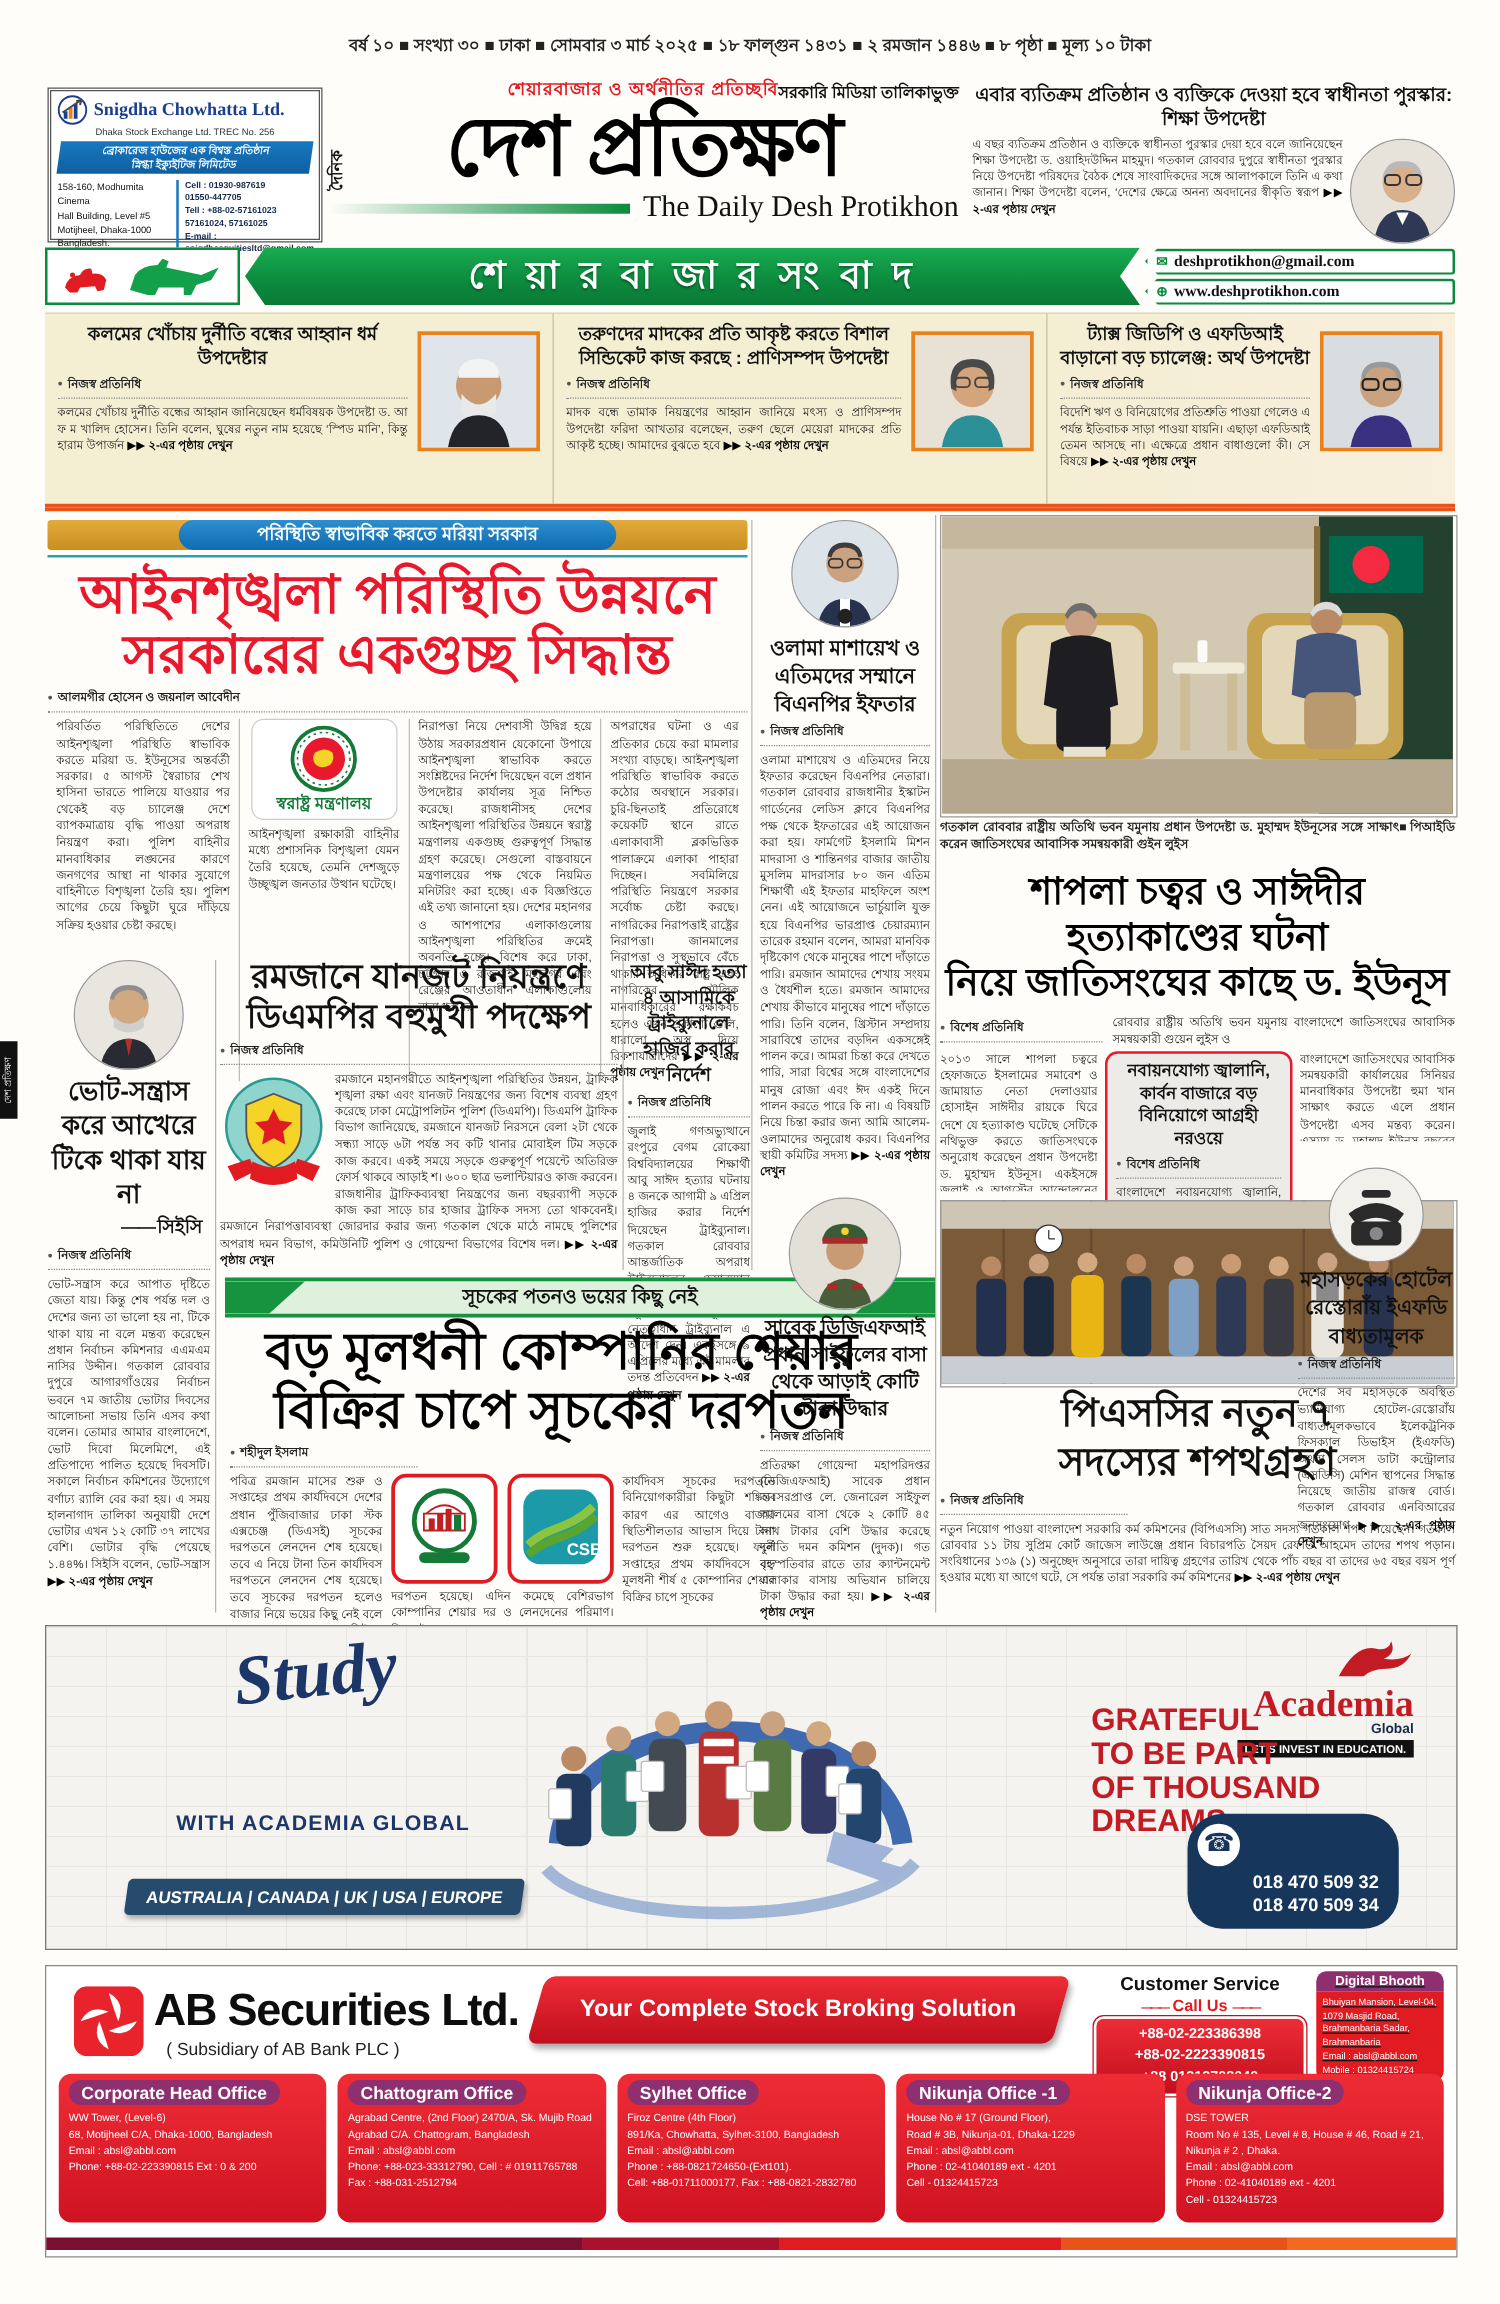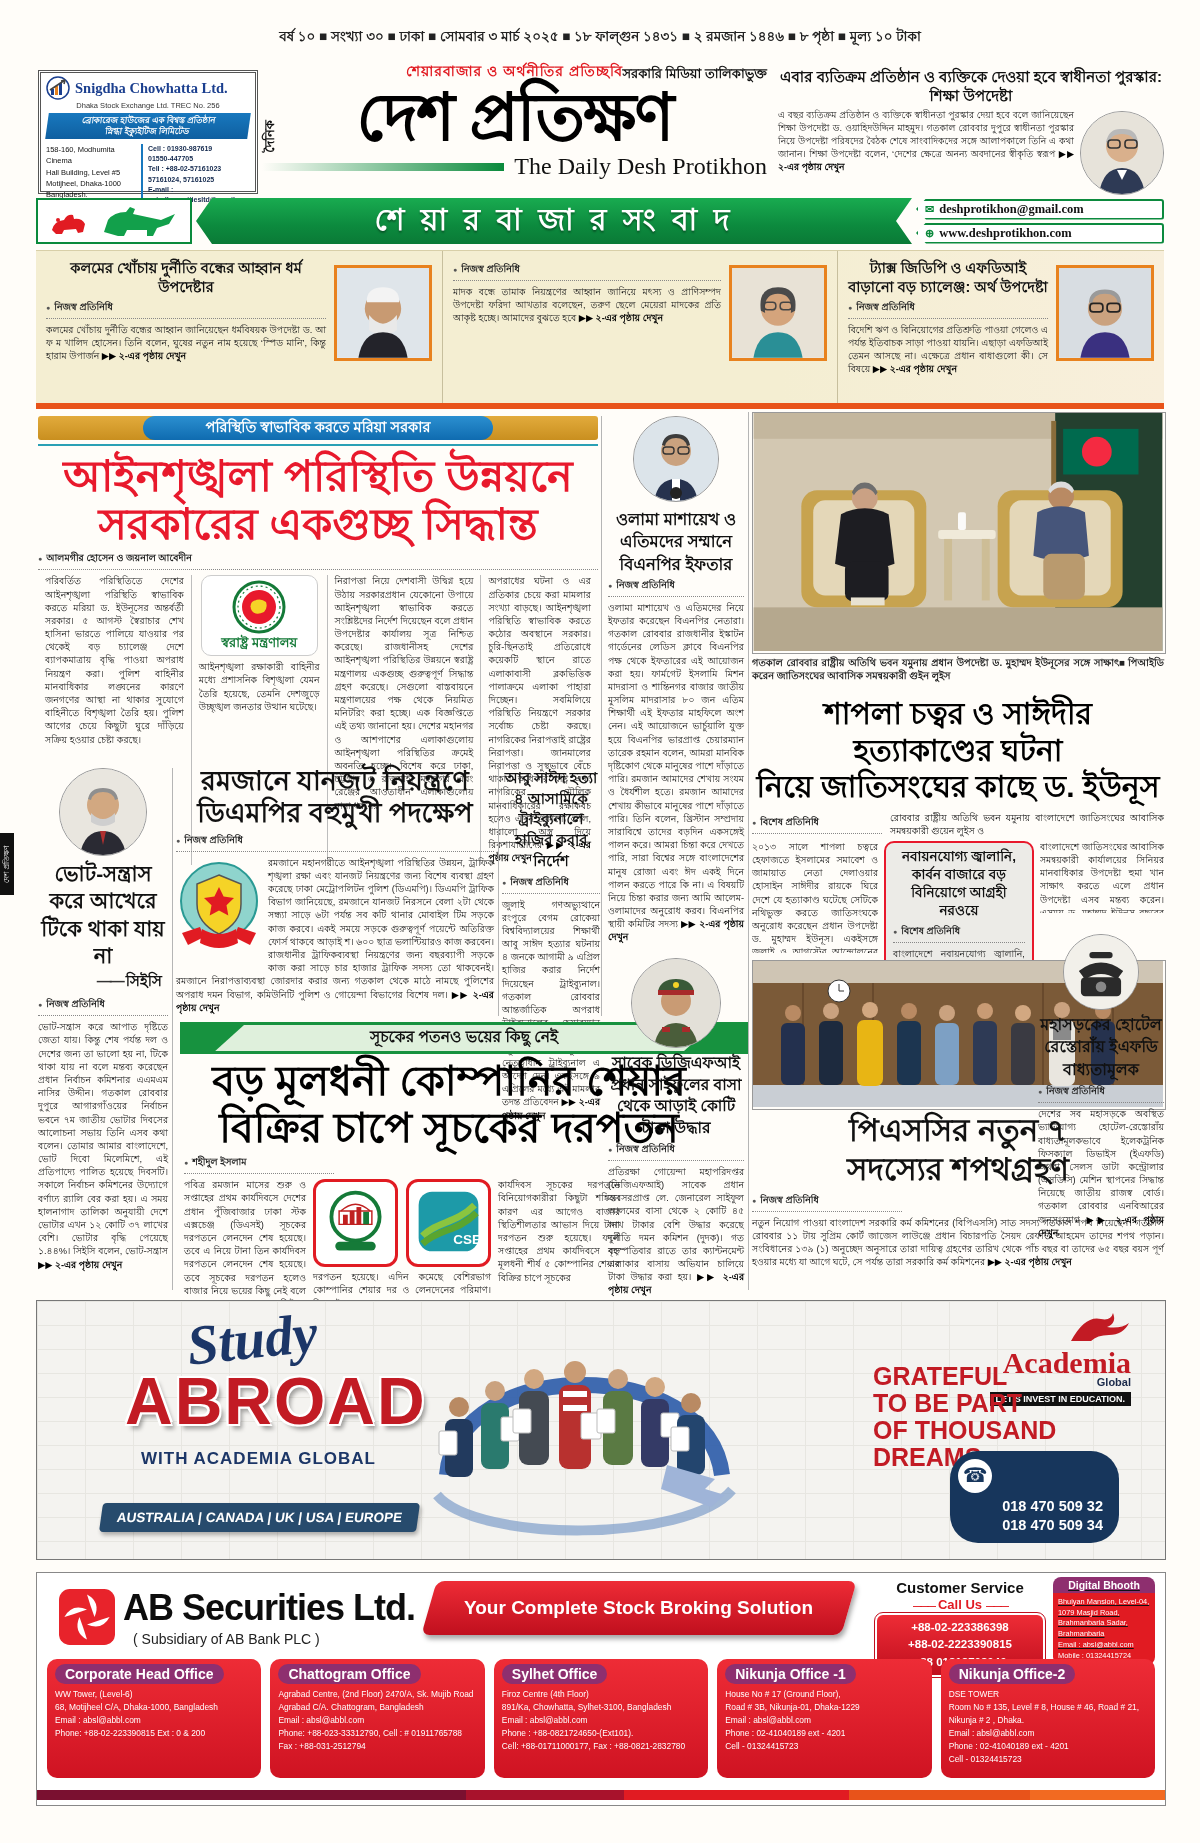--- a/index.html
+++ b/index.html
@@ -278,20 +278,21 @@
             <rect width="86" height="84" fill="#dfe5ea"></rect>
             <circle cx="43" cy="38" r="17" fill="#c89a72"></circle>
             <path d="M28 28 q2 -10 15 -10 q13 0 15 10 l0 4 l-30 0z" fill="#f3f3f3"></path>
             <path d="M30 44 q13 16 26 0 l0 14 q-13 10 -26 0z" fill="#e9e9e9"></path>
             <path d="M20 84 q4 -24 23 -24 q19 0 23 24z" fill="#23232a"></path>
           </svg>
       </div>
     </div>
     <div class="b-cell" style="width:374px;">
       <div class="b-text">
+        <h4>তরুণদের মাদকের প্রতি আকৃষ্ট করতে বিশাল সিন্ডিকেট কাজ করছে : প্রাণিসম্পদ উপদেষ্টা</h4>
         <div class="byline-row">
             <span>নিজস্ব প্রতিনিধি</span>
           </div>
           <div class="dotted"></div>
         <div class="body-text"><span>মাদক বন্ধে তামাক নিয়ন্ত্রণের আহ্বান জানিয়ে মৎস্য ও প্রাণিসম্পদ উপদেষ্টা ফরিদা আখতার বলেছেন, তরুণ ছেলে মেয়েরা মাদকের প্রতি আকৃষ্ট হচ্ছে। আমাদের বুঝতে হবে </span><span class="jump">▶▶ ২-এর পৃষ্ঠায় দেখুন</span></div>
       </div>
       <div class="b-photo">
         <svg viewBox="0 0 86 84">
             <rect width="86" height="84" fill="#e8e2d6"></rect>
             <circle cx="43" cy="38" r="16" fill="#d4a47c"></circle>
@@ -643,21 +644,20 @@
 
   <div class="vrule" style="left:601px;top:416px;height:600px;"></div>
   <div class="vrule" style="left:748px;top:412px;height:878px;"></div>
   <div class="vrule" style="left:172px;top:768px;height:522px;"></div>
   <div class="vrule" style="left:498px;top:768px;height:248px;"></div>
 
   <div class="abs edge">দেশ প্রতিক্ষণ</div>
 
   <div class="abs study">
     <div class="st-script">Study</div>
-    <div class="st-title">ABROAD</div>
     <div class="st-sub">WITH ACADEMIA GLOBAL</div>
     <div class="st-countries">AUSTRALIA | CANADA | UK | USA | EUROPE</div>
     <div class="st-people">
       <svg width="330" height="246" viewBox="0 0 330 246">
         <path d="M30 170 C40 50 290 50 305 170" fill="none" stroke="#2b5ba8" stroke-width="16" opacity=".9"></path>
         <path d="M20 190 C60 238 270 238 315 185" fill="none" stroke="#7e9cc9" stroke-width="10" opacity=".7"></path>
         <g>
           <g transform="translate(28,92)">
               <circle cx="14" cy="10" r="10" fill="#b98a63"></circle>
               <rect x="0" y="22" width="28" height="58" rx="8" fill="#223a5e"></rect>

